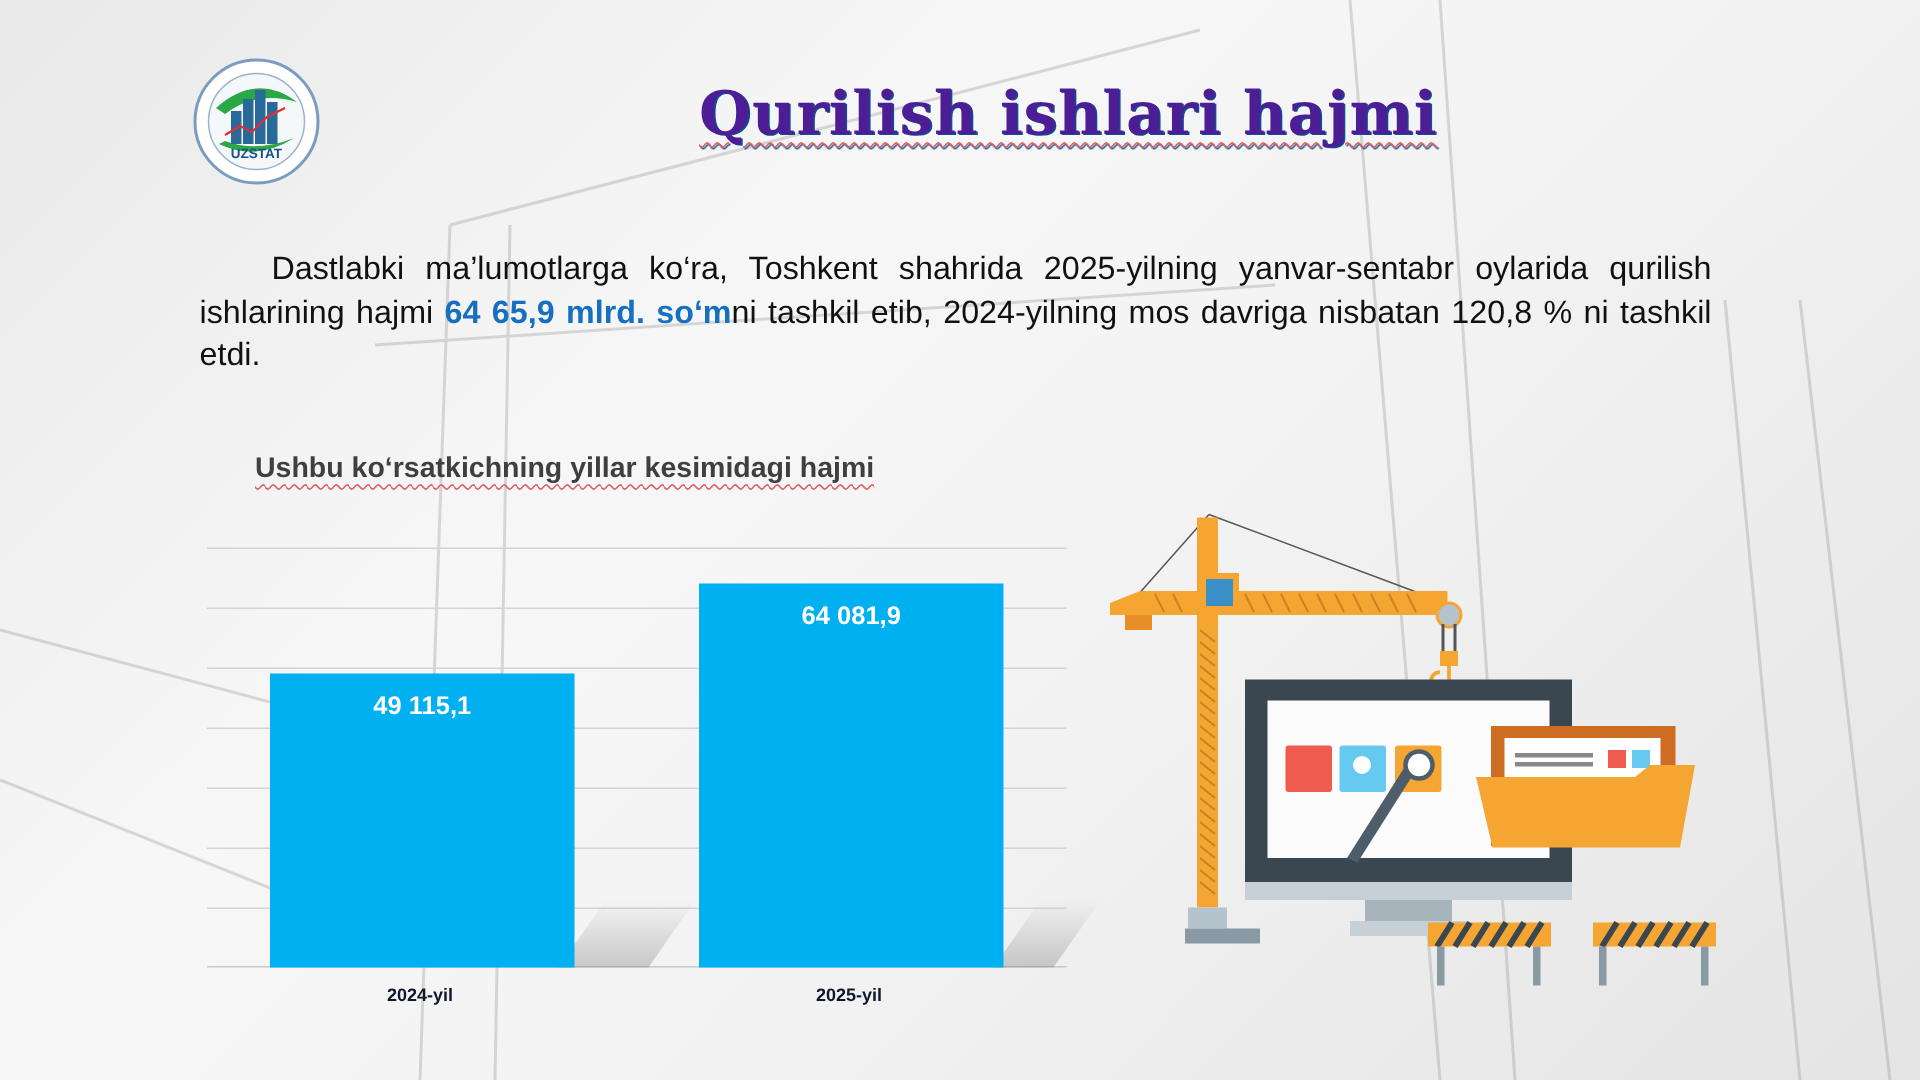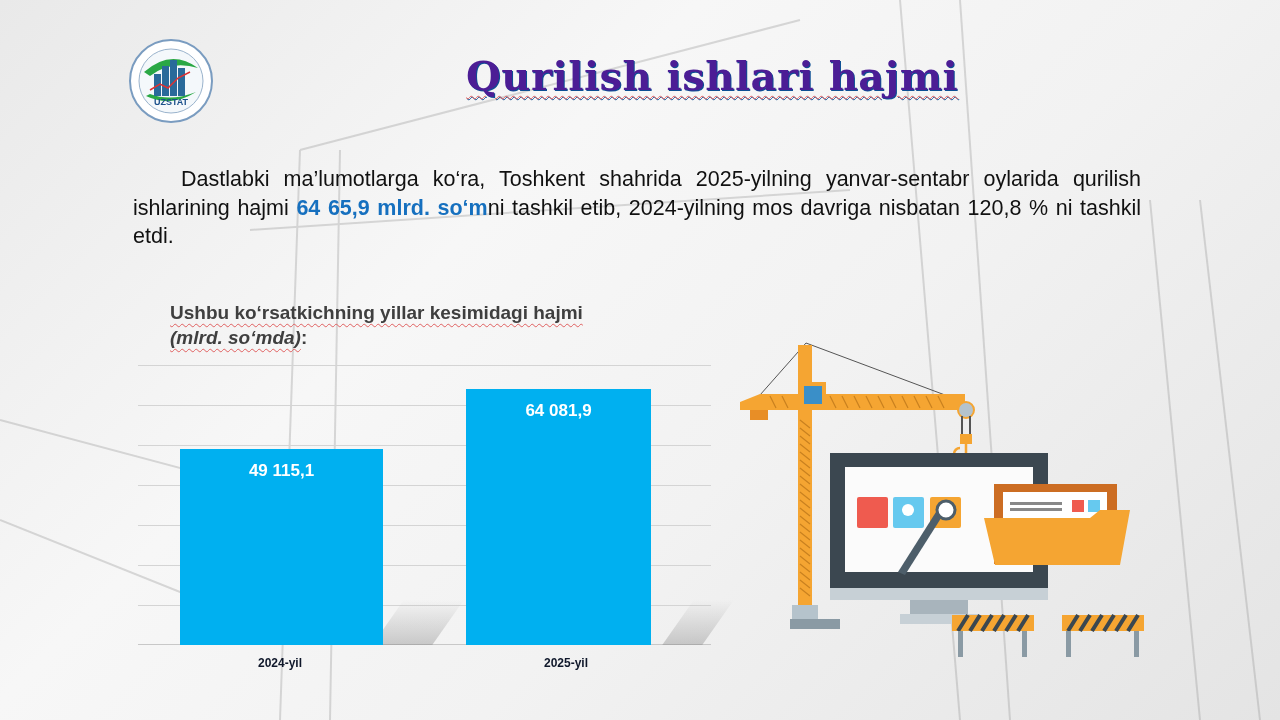--- a/index.html
+++ b/index.html
@@ -57,38 +57,37 @@
 </svg>
 
 <div class="title wavy">Qurilish ishlari hajmi</div>
 
 <div class="para">
   <span class="ind"></span><span>Dastlabki ma’lumotlarga ko‘ra, Toshkent shahrida 2025-yilning yanvar-sentabr oylarida qurilish ishlarining hajmi </span><span class="hl">64 65,9 mlrd. so‘m</span><span>ni tashkil etib, 2024-yilning mos davriga nisbatan 120,8 % ni tashkil etdi.</span>
 </div>
 
 <div class="ctitle">
   <div><u>Ushbu ko‘rsatkichning yillar kesimidagi hajmi</u></div>
-  <div><i><u>(mlrd. so‘mda)</u></i><span>:</span></div>
 </div>
 
 <div class="chart">
   <div class="grid" style="top:0"></div>
   <div class="grid" style="top:40px"></div>
   <div class="grid" style="top:80px"></div>
   <div class="grid" style="top:120px"></div>
   <div class="grid" style="top:160px"></div>
   <div class="grid" style="top:200px"></div>
   <div class="grid" style="top:240px"></div>
   <div class="grid" style="top:279px;background:#c8c8c8"></div>
   <div class="shadow" style="left:250px;width:60px"></div>
   <div class="shadow" style="left:540px;width:40px"></div>
   <div class="bar" id="bar0" style="left: 42px; width: 203px; height: 196.46px;">
     <div class="lbl">49 115,1</div>
   </div>
-  <div class="bar" id="bar1" style="left: 328px; width: 185px; height: 256.328px;">
+  <div class="bar" id="bar1" style="left: 328px; width: 203px; height: 256.328px;">
     <div class="lbl">64 081,9</div>
   </div>
 </div>
 <div class="xlbl" style="left:180px">2024-yil</div>
 <div class="xlbl" style="left:466px">2025-yil</div>
 
 <svg class="illus" viewBox="0 0 430 340">
   <g>
     <line x1="76" y1="13" x2="30" y2="65" stroke="#555" stroke-width="1"></line>
     <line x1="76" y1="13" x2="215" y2="65" stroke="#555" stroke-width="1"></line>

